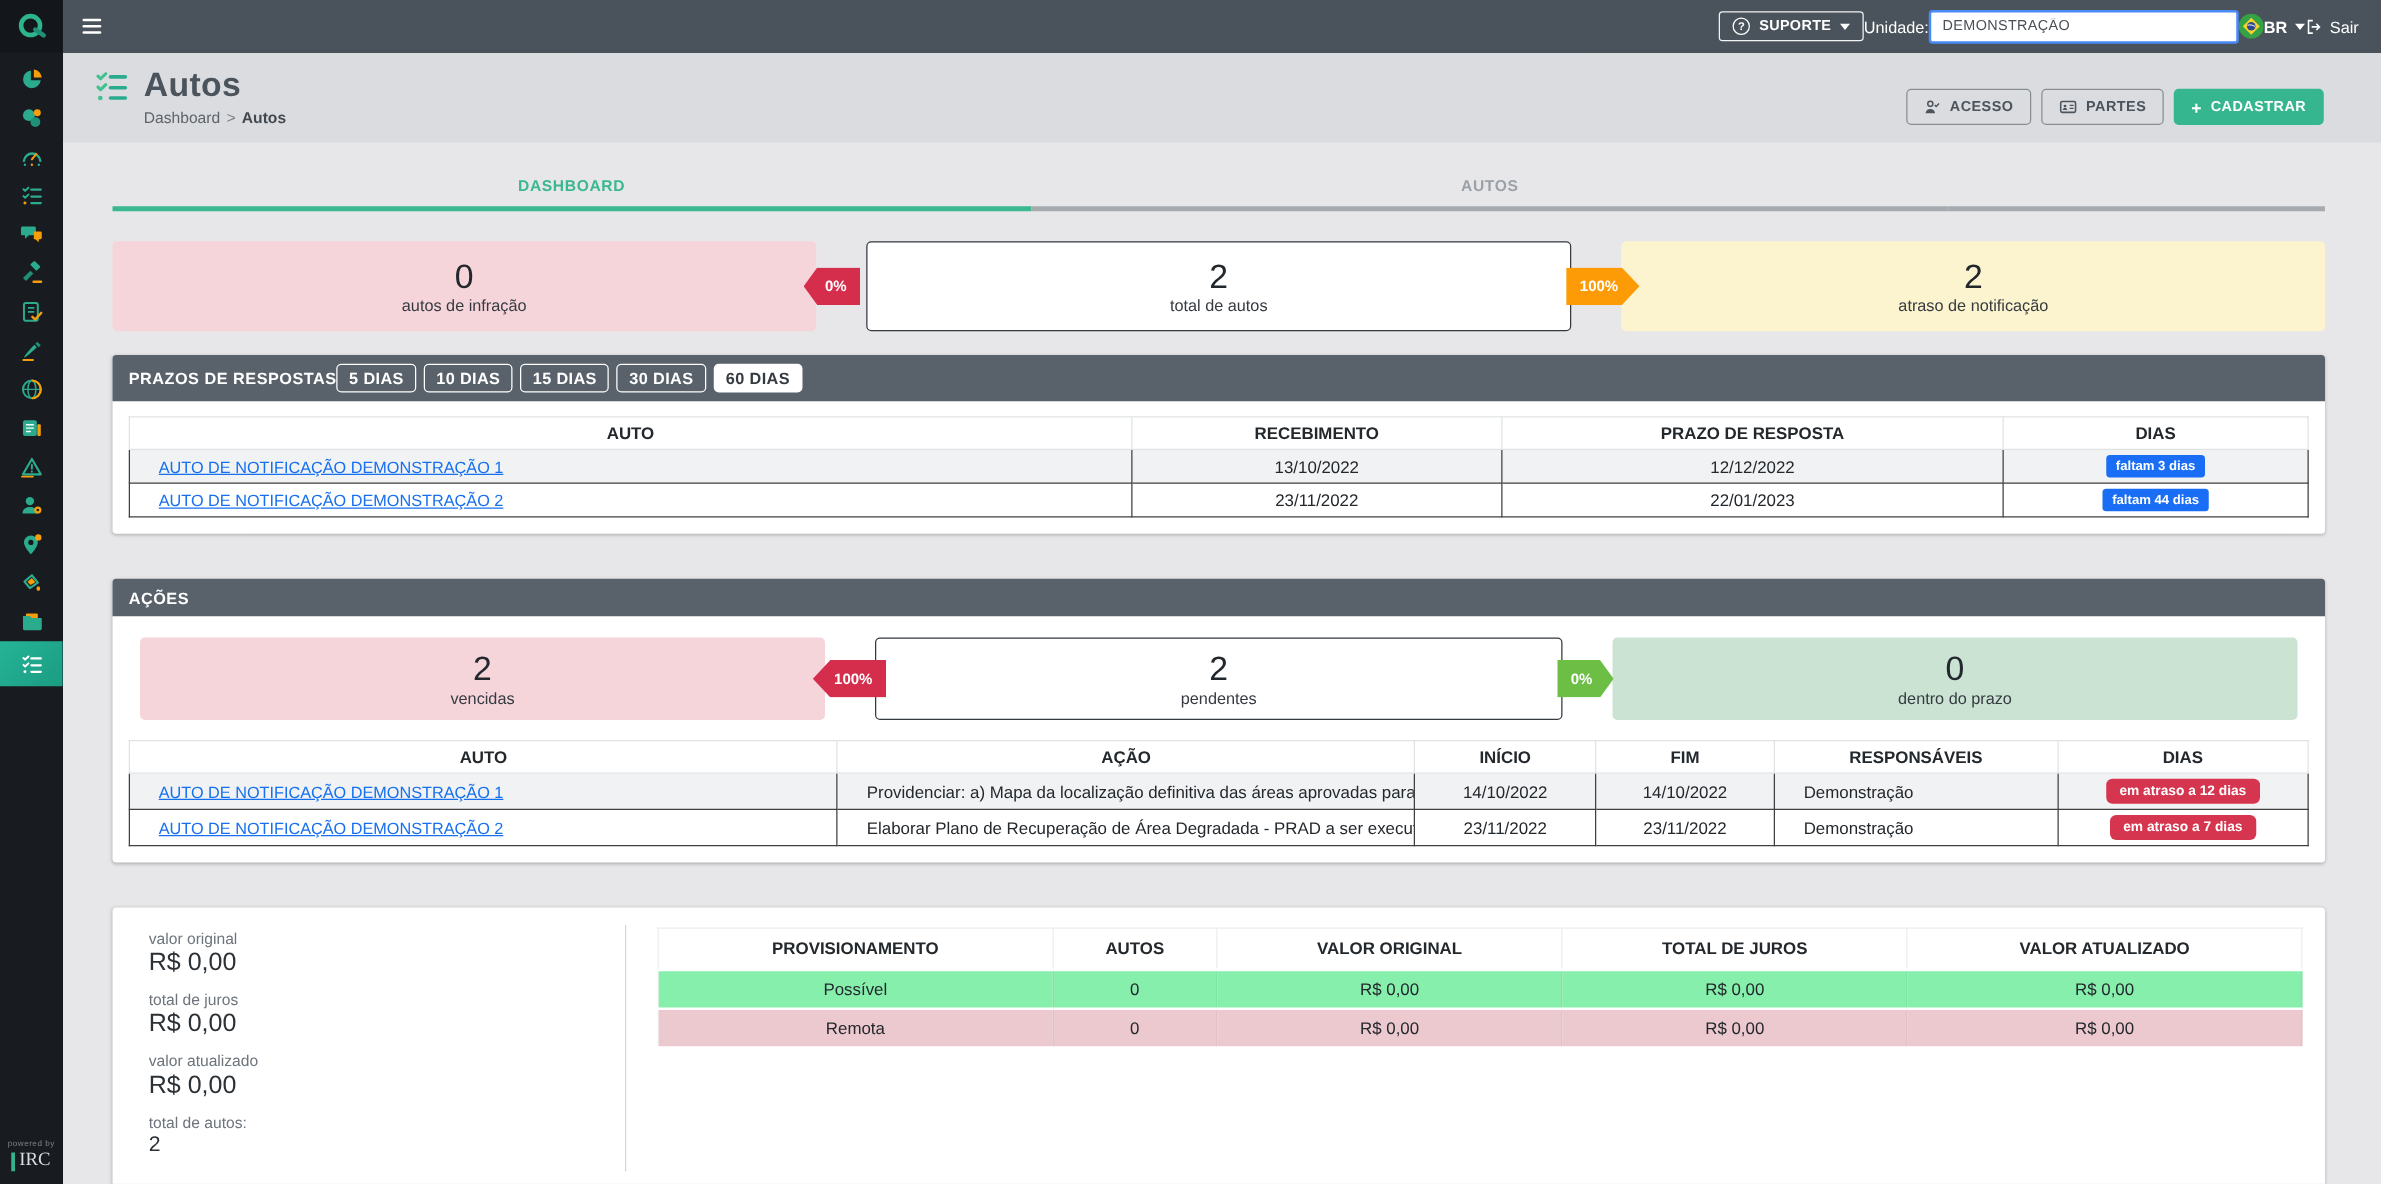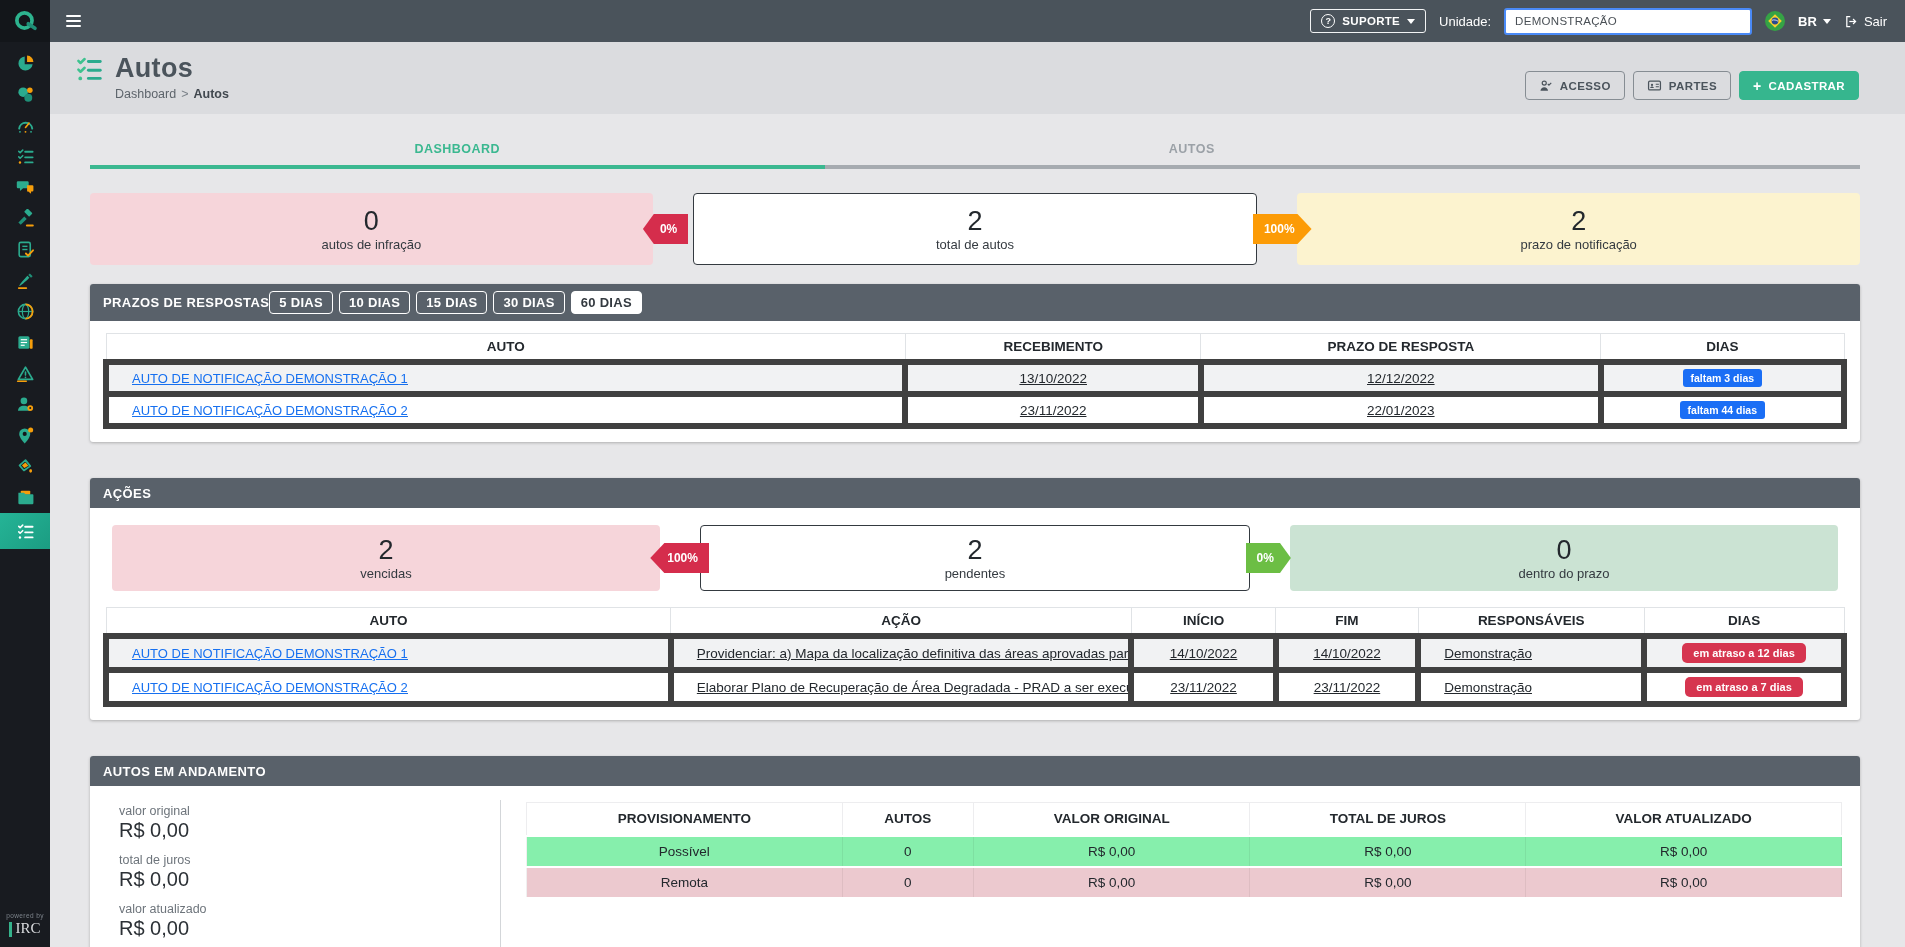--- a/index.html
+++ b/index.html
@@ -14,21 +14,21 @@
   .sb-item.active { height:36px; background:linear-gradient(135deg,#25b496,#1b9c82); }
   .sb-footer { position:absolute; bottom:10px; left:0; right:0; text-align:center; }
   .sb-powered { font-size:6.5px; color:#7d848b; letter-spacing:.4px; }
   .sb-irc { display:flex; align-items:flex-end; justify-content:center; gap:3px; color:#d9dbde; font-family:"Liberation Serif", serif; font-size:15px; margin-top:1px; }
   .irc-bar { width:3px; height:15px; background:#35b28b; display:inline-block; }
 
   
   .topbar { position:fixed; left:50px; right:0; top:0; height:42px; background:#4a535b; display:flex; align-items:center; padding:0 18px 0 16px; z-index:15; }
   .hamburger { display:flex; flex-direction:column; gap:3px; cursor:pointer; }
   .hamburger span { width:15px; height:2px; background:#fff; border-radius:1px; }
-  .tb-right { margin-left:auto; display:flex; align-items:center; gap:13px;padding-left:36px; }
+  .tb-right { margin-left:auto; display:flex; align-items:center; gap:0;padding-left:36px; }
   .btn-suporte { display:flex; align-items:center; gap:7px; border:1px solid #f2f3f4; border-radius:3px; padding:4px 10px; color:#fff; font-size:11.5px; font-weight:700; letter-spacing:.3px; background:transparent; cursor:pointer; }
   .q-circle { width:14px; height:14px; border:1.5px solid #fff; border-radius:50%; display:flex; align-items:center; justify-content:center; font-size:9px; font-weight:700; }
   .q-circle::before { content:"?"; }
   .caret { width:0; height:0; border-left:4px solid transparent; border-right:4px solid transparent; border-top:5px solid #fff; display:inline-block; }
   .unit-label { color:#fff; font-size:13px; }
   .unit-input { width:248px; height:27px; border:2px solid #4a8af7; border-radius:3px; background:#fff; color:#4a5056; font-size:11.5px; padding:0 9px; outline:none; font-family:"Liberation Sans", sans-serif; letter-spacing:.3px; }
   .lang { display:flex; align-items:center; gap:6px; color:#fff; font-size:13px; font-weight:700; cursor:pointer; }
   .logout { display:flex; align-items:center; gap:5px; color:#fff; font-size:13px; cursor:pointer; }
 
   
@@ -75,21 +75,21 @@
   .filters { display:flex; gap:6px; }
   .filter-btn { border:1px solid #fff; border-radius:4px; background:transparent; color:#fff; font-size:13px; font-weight:700; letter-spacing:.3px; padding:3px 9px; cursor:pointer; font-family:"Liberation Sans", sans-serif; }
   .filter-btn.active { background:#fff; color:#343a40; }
   .panel-body { padding:12px 13px 13px; }
   .panel-cards { display:flex; gap:40px; position:relative; margin:5px 9px 16px; }
   .panel-cards .card { height:66px; }
 
   
   .tbl { width:100%; border-collapse:collapse; font-size:13.5px; color:#23282d; }
   .tbl th { border:1px solid #e0e3e6; padding:5px 8px; font-weight:700; text-align:center; }
-  .tbl td { border:6px solid #404040; padding:4px 23px; text-align:center;text-decoration:underline; }
+  .tbl td { border:1px solid #404040; padding:4px 23px; text-align:center; }
   .tbl tr.striped td { background:#f1f2f3; }
   .tl { text-align:left !important; }
   a.lnk { color:#1670f0; font-size:13px; text-decoration:underline; }
   .trunc { white-space:nowrap; overflow:hidden; max-width:0; }
   .bdg-blue { display:inline-block; background:#1a6ef5; color:#fff; font-size:10.5px; font-weight:700; padding:3px 8px; border-radius:3px; }
   .bdg-red { display:inline-block; background:#d6354f; color:#fff; font-size:11px; font-weight:700; padding:4px 11px; border-radius:5px; }
 
   
   .and-body { display:flex; padding:14px 16px 16px; }
   .and-left { width:395px; border-right:1px solid #d3d6d9; padding:4px 0 0 13px; }
@@ -380,21 +380,21 @@
     <div class="card card-pink">
       <div class="num">0</div>
       <div class="lbl">autos de infração</div>
     </div>
     <div class="card card-white">
       <div class="num">2</div>
       <div class="lbl">total de autos</div>
     </div>
     <div class="card card-yellow">
       <div class="num">2</div>
-      <div class="lbl">prazo de notificação</div>
+      <div class="lbl">atraso de notificação</div>
     </div>
     <div class="arrow-badge arrow-left badge-red pos-a">0%</div>
     <div class="arrow-badge arrow-right badge-orange pos-b">100%</div>
   </div>
 
   <div class="panel">
     <div class="panel-head">
       <span>PRAZOS DE RESPOSTAS</span>
       <div class="filters">
         <button class="filter-btn">5 DIAS</button>
@@ -494,23 +494,20 @@
             <td>23/11/2022</td>
             <td class="tl">Demonstração</td>
             <td><span class="bdg-red">em atraso a 7 dias</span></td>
           </tr>
         </tbody>
       </table>
     </div>
   </div>
 
   <div class="panel">
-    <div class="panel-head">
-      <span>AUTOS EM ANDAMENTO</span>
-    </div>
     <div class="and-body">
       <div class="and-left">
         <div class="pair">
           <div class="pl">valor original</div>
           <div class="pv">R$ 0,00</div>
         </div>
         <div class="pair">
           <div class="pl">total de juros</div>
           <div class="pv">R$ 0,00</div>
         </div>

